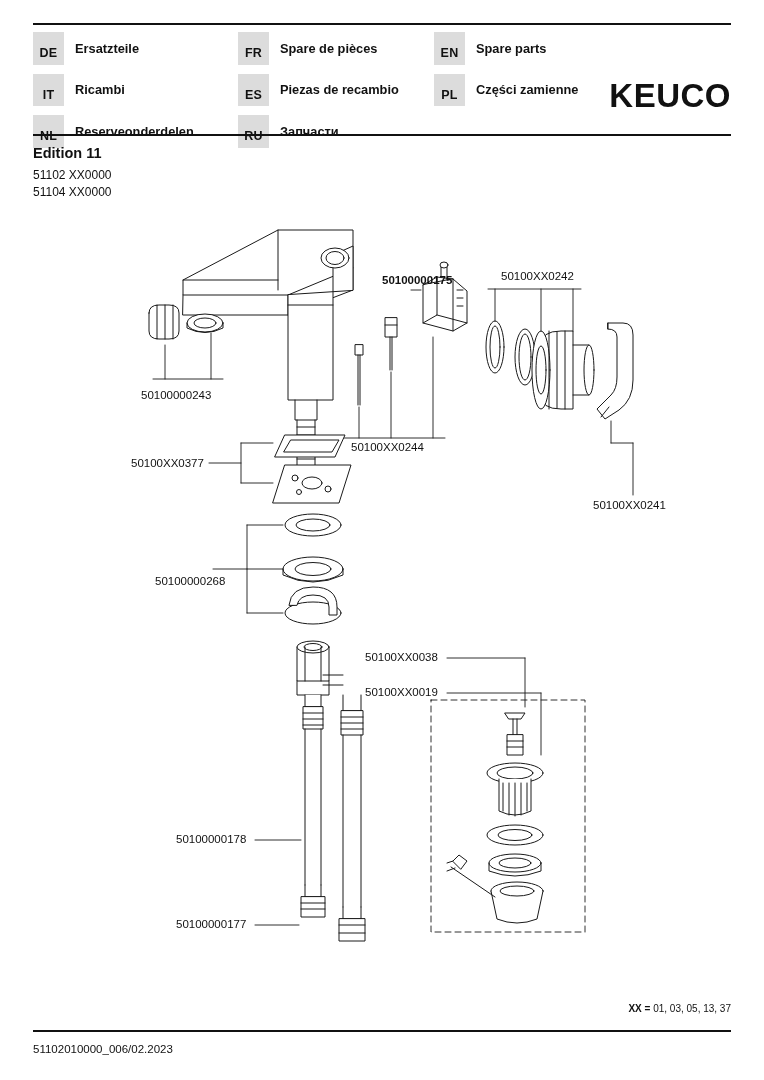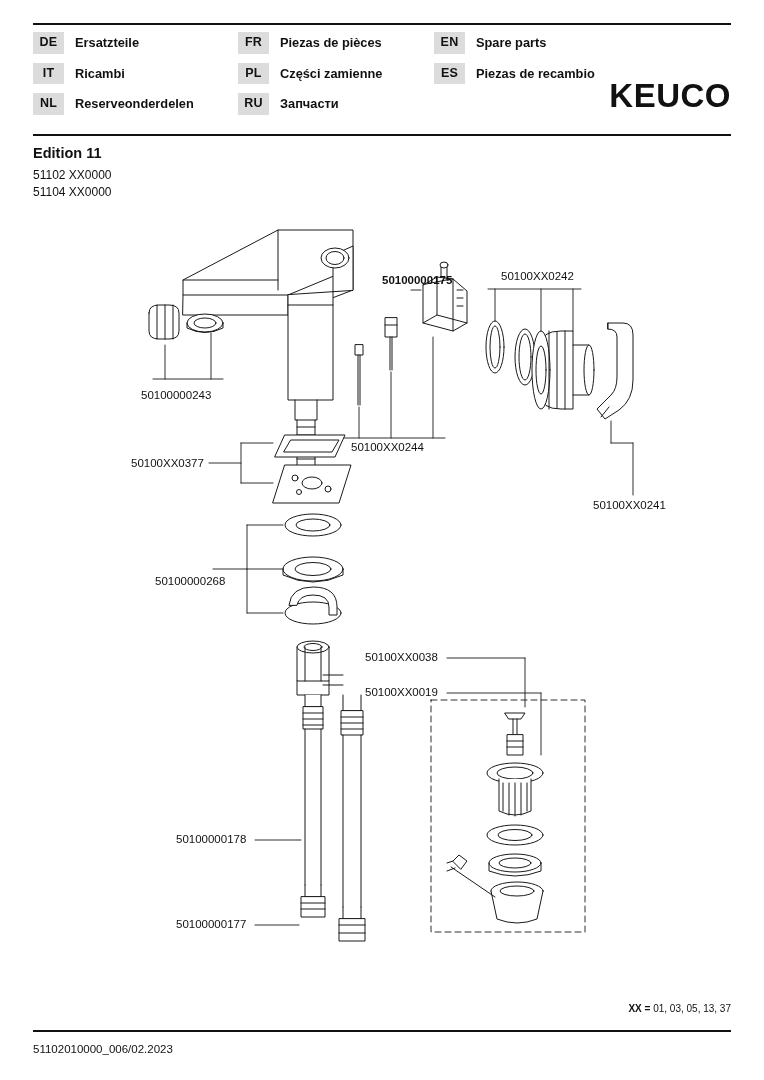--- a/index.html
+++ b/index.html
@@ -38,21 +38,21 @@
     display: flex;
     align-items: center;
     gap: 11px;
   }
   .lang-code {
     background: #dcdcdc;
     color: #111;
     font-weight: bold;
     font-size: 12.5px;
     line-height: 1;
-    padding: 4px 6px 5px 6px;
+    padding: 15px 6px 5px 6px;
     min-width: 19px;
     text-align: center;
     letter-spacing: 0.2px;
   }
   .lang-label {
     font-size: 12.8px;
     font-weight: bold;
     color: #111;
     white-space: nowrap;
   }
@@ -133,39 +133,39 @@
   <div class="rule rule-top"></div>
 
   <div class="header">
     <div class="lang-grid">
       <div class="lang-cell">
         <span class="lang-code">DE</span>
         <span class="lang-label">Ersatzteile</span>
       </div>
       <div class="lang-cell">
         <span class="lang-code">FR</span>
-        <span class="lang-label">Piezas de pièces</span>
+        <span class="lang-label">Spare de pièces</span>
       </div>
 
       <div class="lang-cell">
         <span class="lang-code">EN</span>
         <span class="lang-label">Spare parts</span>
       </div>
       <div class="lang-cell">
         <span class="lang-code">IT</span>
         <span class="lang-label">Ricambi</span>
       </div>
       <div class="lang-cell">
+        <span class="lang-code">ES</span>
+        <span class="lang-label">Piezas de recambio</span>
+      </div>
+
+      <div class="lang-cell">
         <span class="lang-code">PL</span>
         <span class="lang-label">Części zamienne</span>
-      </div>
-
-      <div class="lang-cell">
-        <span class="lang-code">ES</span>
-        <span class="lang-label">Piezas de recambio</span>
       </div>
       <div class="lang-cell">
         <span class="lang-code">NL</span>
         <span class="lang-label">Reserveonderdelen</span>
       </div>
       <div class="lang-cell">
         <span class="lang-code">RU</span>
         <span class="lang-label">Запчасти</span>
       </div>
     </div>

